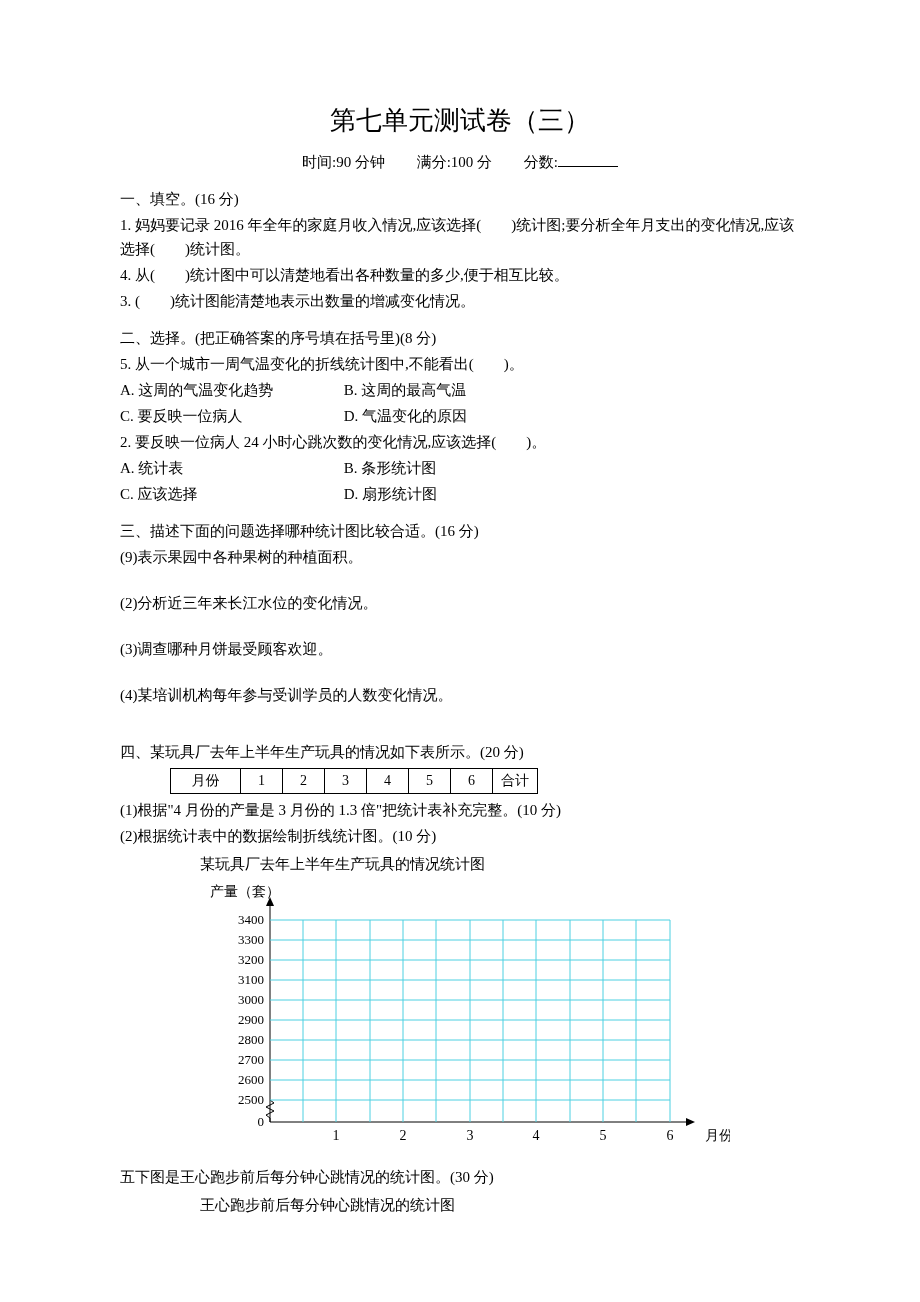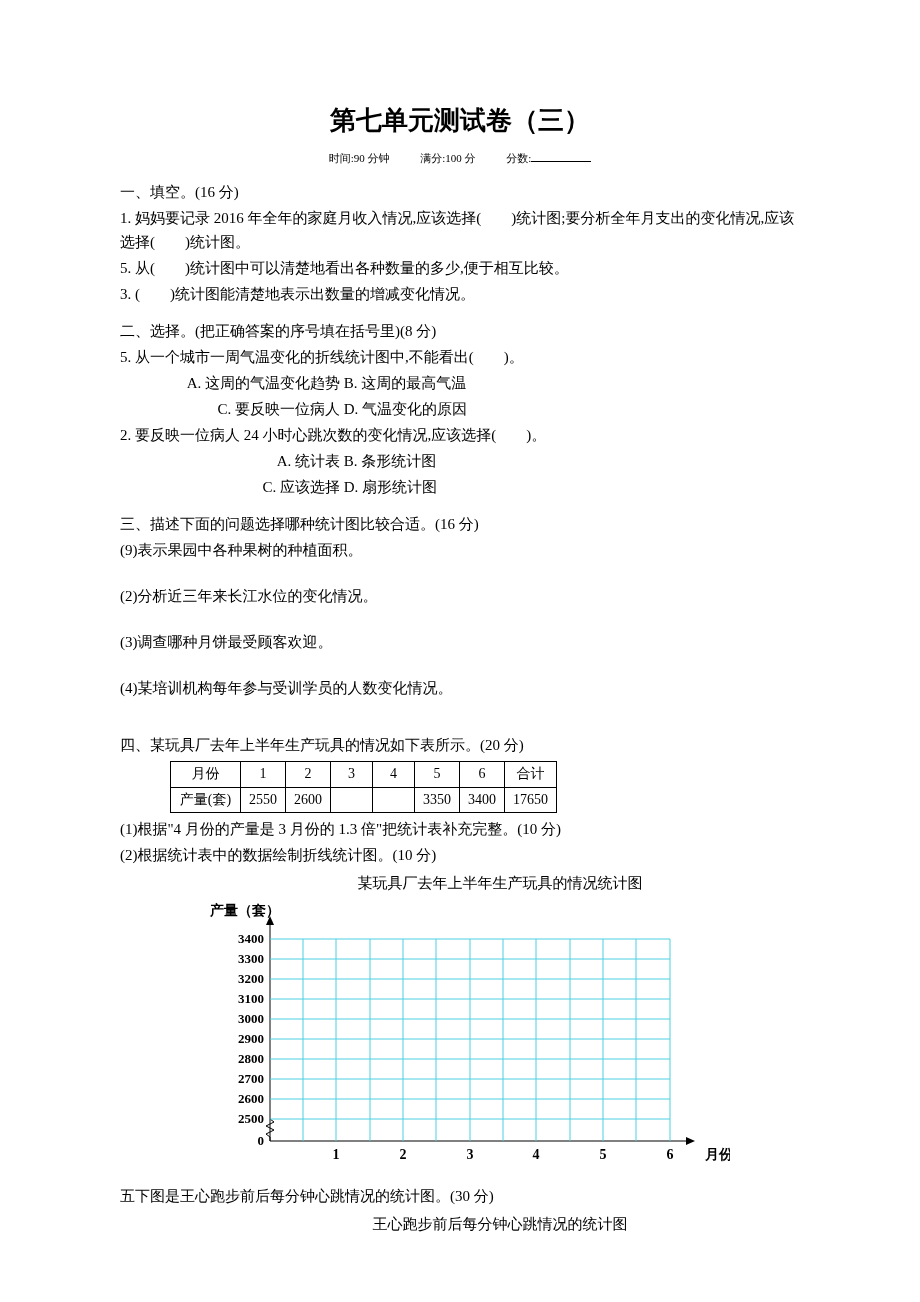--- a/index.html
+++ b/index.html
@@ -8,28 +8,28 @@
       font-size: 15px;
       line-height: 1.6;
       color: #000;
       background: #fff;
       width: 920px;
       padding: 100px 120px 60px 120px;
     }
     .title {
       text-align: center;
       font-size: 26px;
-      font-weight: bold;
+      font-weight: normal;
       margin-bottom: 8px;
       font-family: "SimSun", serif;
     }
     .meta-line {
       text-align: center;
       margin-bottom: 10px;
-      font-size: 11px;
+      font-size: 15px;
     }
     .meta-item {
       display: inline-block;
       margin: 0 14px;
     }
     .score-blank {
       display: inline-block;
       border-bottom: 1px solid #000;
       min-width: 60px;
       height: 1.1em;
@@ -44,63 +44,60 @@
       margin: 2px 0;
     }
     .opt {
       display: inline-block;
       margin-right: 42px;
       white-space: nowrap;
     }
     .opt-wide {
       display: inline-block;
       width: 220px;
-      text-align: right;
     }
     .data-table {
       border-collapse: collapse;
       margin: 4px 0 4px 50px;
       font-size: 14px;
     }
     .data-table th, .data-table td {
       border: 1px solid #000;
       padding: 1px 8px;
       text-align: center;
       min-width: 42px;
       font-weight: normal;
     }
     .data-table th:first-child, .data-table td:first-child {
       min-width: 70px;
     }
     .chart-wrap {
       margin: 6px 0 6px 80px;
-      font-weight: bold;
     }
     .chart-title {
-      text-align: center;
       margin: 4px 0 2px 80px;
       font-size: 15px;
     }
   </style>
 </head>
 <body>
 
 <h1 class="title">第七单元测试卷（三）</h1>
 
 <div class="meta-line">
   <span class="meta-item">时间:90 分钟</span>
   <span class="meta-item">满分:100 分</span>
   <span class="meta-item">
     <span>分数:</span><span class="score-blank"></span>
   </span>
 </div>
 
 <p class="section-heading">一、填空。(16 分)</p>
 <p>1. 妈妈要记录 2016 年全年的家庭月收入情况,应该选择(　　)统计图;要分析全年月支出的变化情况,应该选择(　　)统计图。</p>
-<p>5. 从(　　)统计图中可以清楚地看出各种数量的多少,便于相互比较。</p>
+<p>4. 从(　　)统计图中可以清楚地看出各种数量的多少,便于相互比较。</p>
 <p>3. (　　)统计图能清楚地表示出数量的增减变化情况。</p>
 
 <p class="section-heading">二、选择。(把正确答案的序号填在括号里)(8 分)</p>
 <p>5. 从一个城市一周气温变化的折线统计图中,不能看出(　　)。</p>
 <div class="options-row">
   <span class="opt-wide">A. 这周的气温变化趋势</span>
   <span class="opt">B. 这周的最高气温</span>
 </div>
 <div class="options-row">
   <span class="opt-wide">C. 要反映一位病人</span>
@@ -132,30 +129,20 @@
   <tbody>
       <tr>
     <th>月份</th>
     <th>1</th>
     <th>2</th>
     <th>3</th>
     <th>4</th>
     <th>5</th>
     <th>6</th>
     <th>合计</th>
-  </tr>
-  <tr>
-    <td>产量(套)</td>
-    <td>2550</td>
-    <td>2600</td>
-    <td></td>
-    <td></td>
-    <td>3350</td>
-    <td>3400</td>
-    <td>17650</td>
   </tr>
 </tbody>
   </table>
 
 <p>(1)根据"4 月份的产量是 3 月份的 1.3 倍"把统计表补充完整。(10 分)</p>
 <p>(2)根据统计表中的数据绘制折线统计图。(10 分)</p>
 
 <p class="chart-title">某玩具厂去年上半年生产玩具的情况统计图</p>
 
 <div class="chart-wrap">

